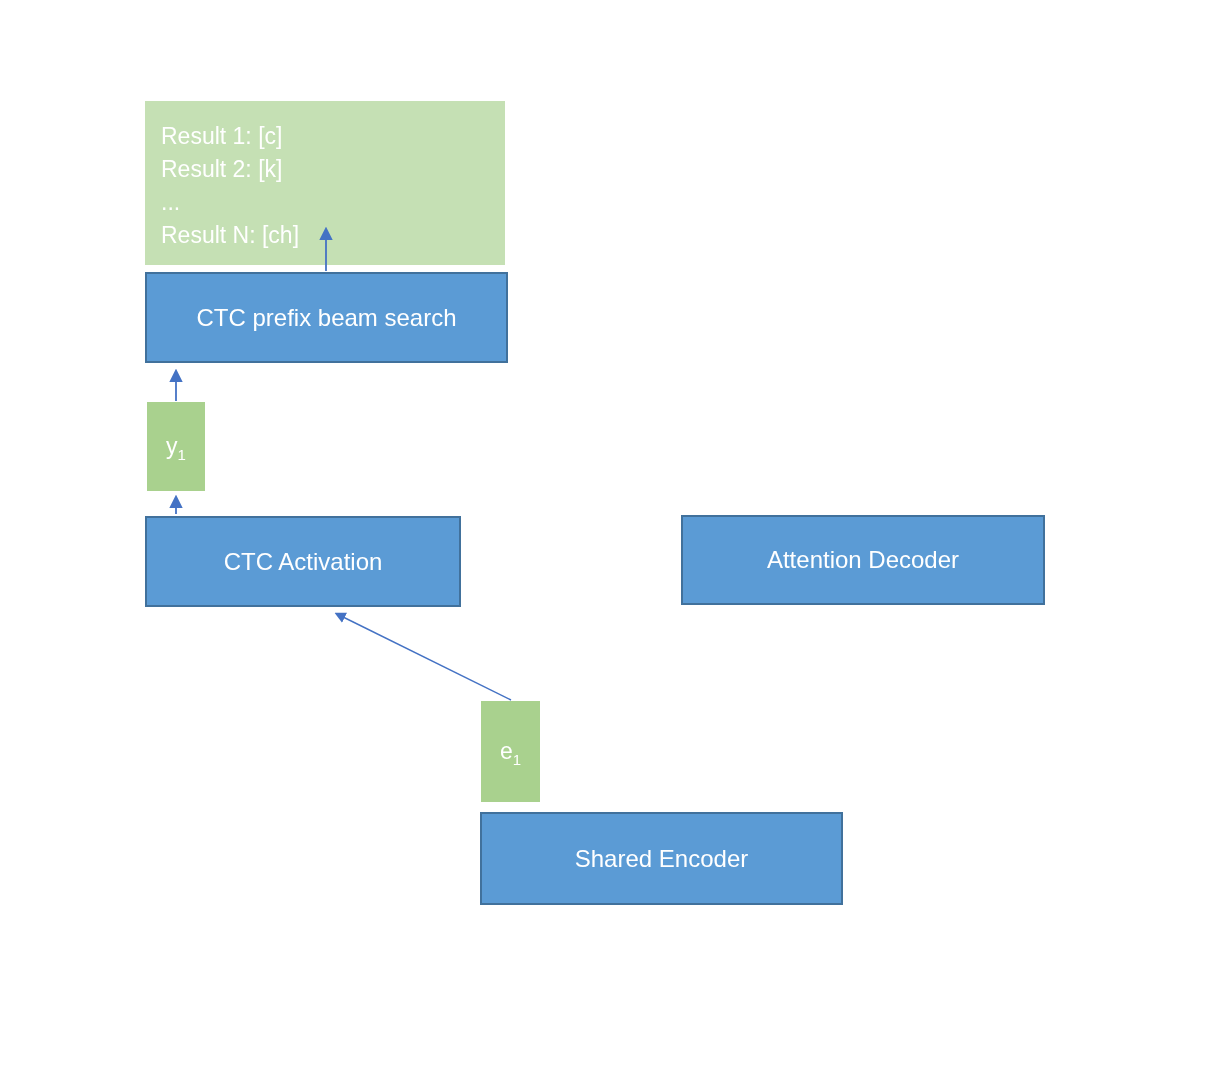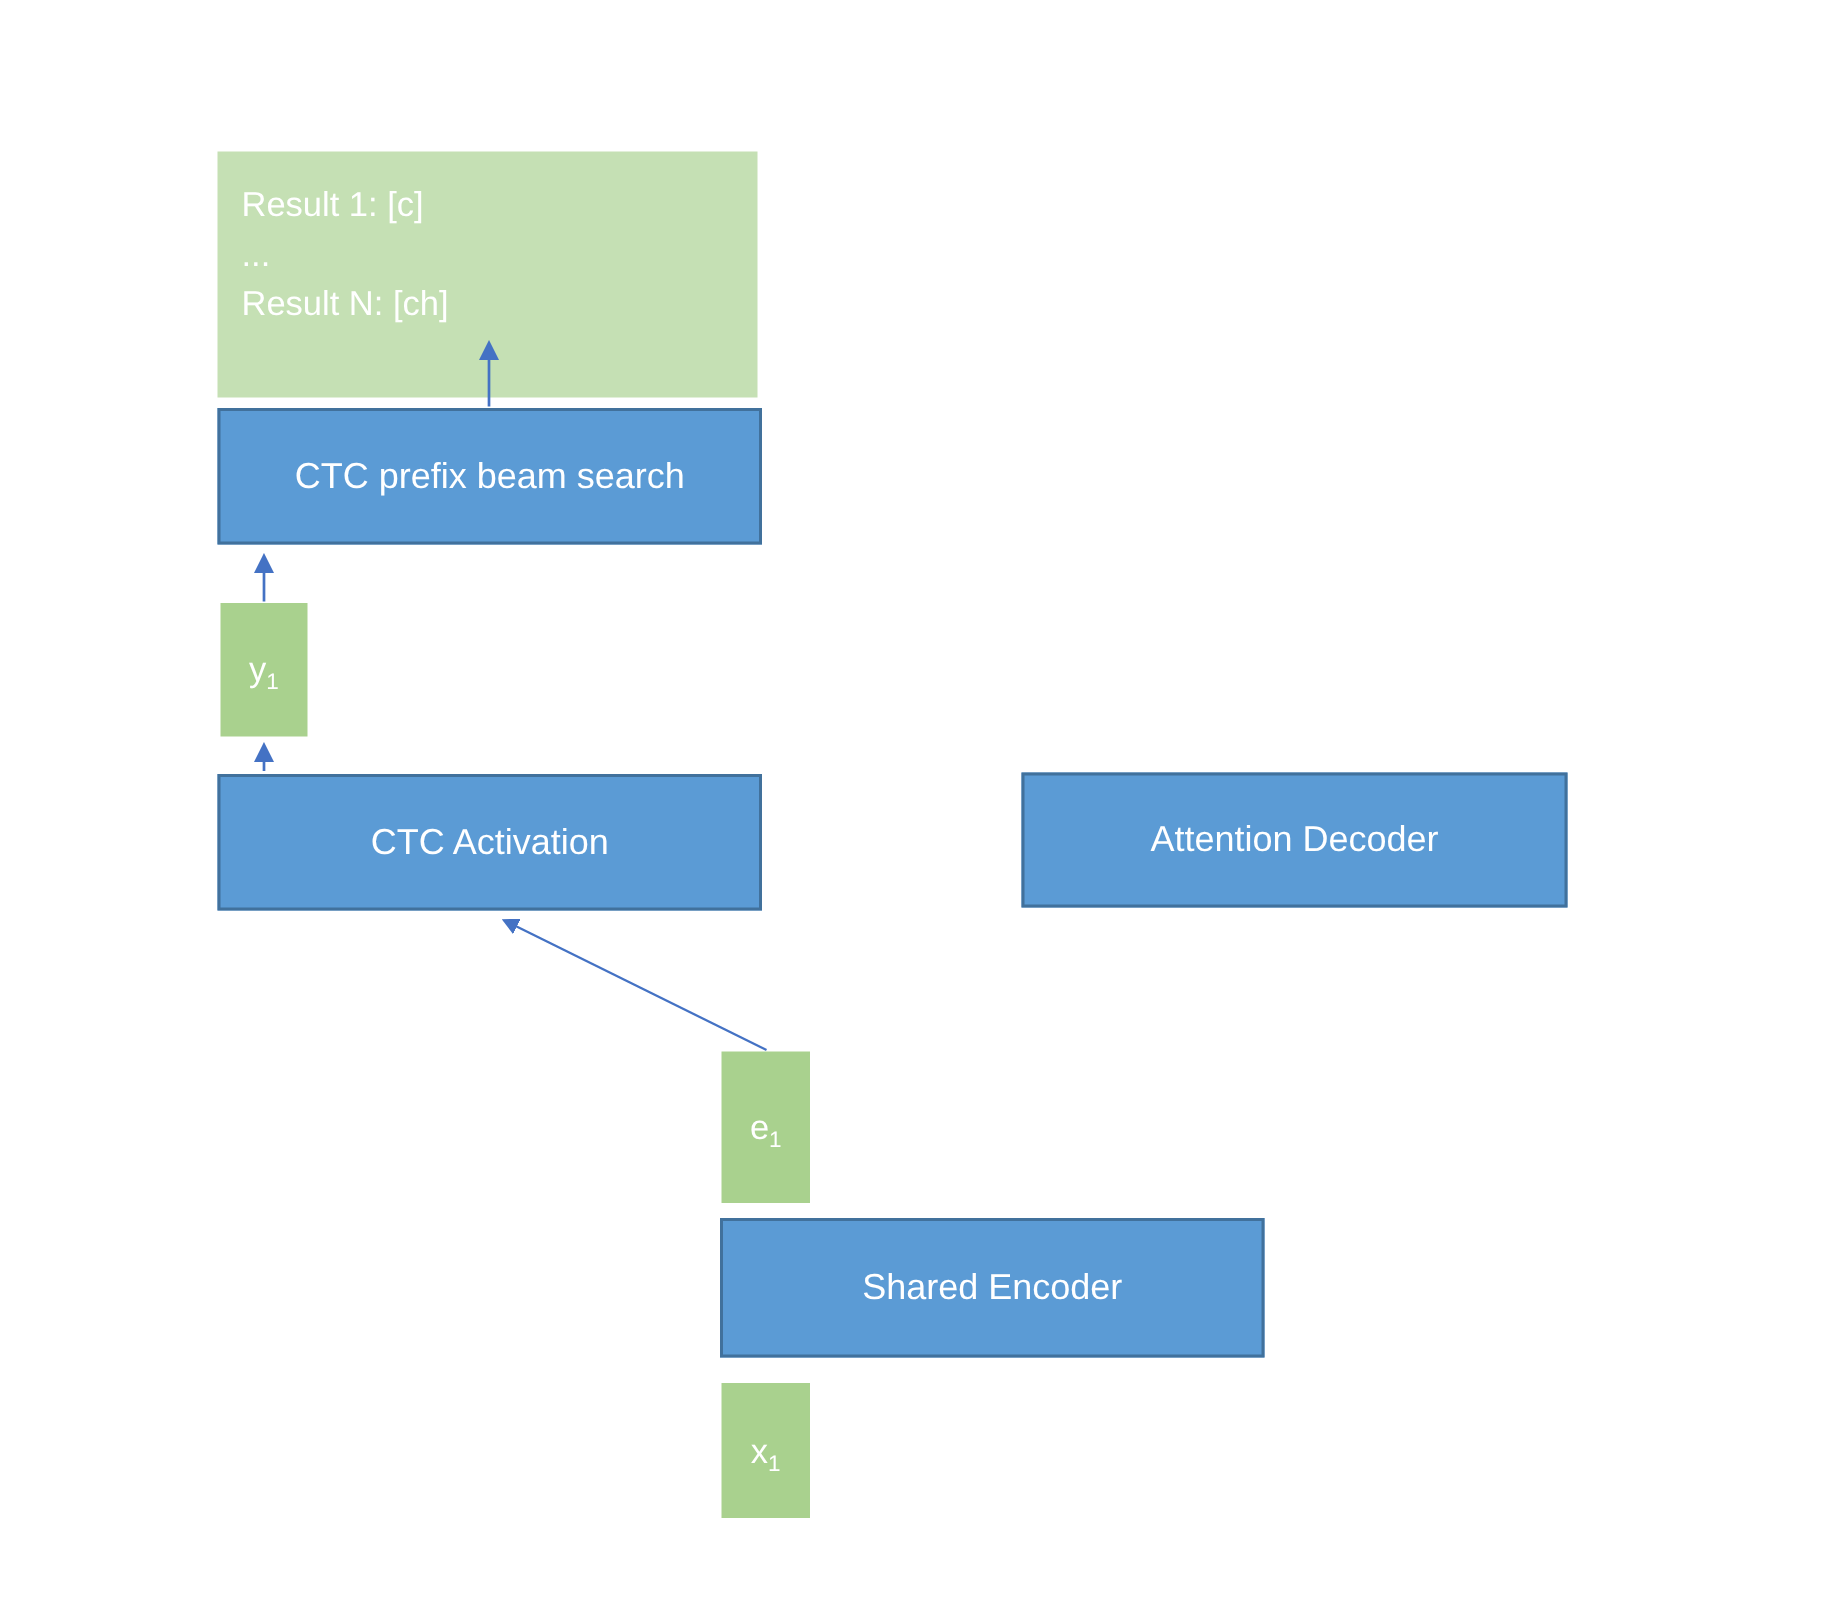--- a/index.html
+++ b/index.html
@@ -36,39 +36,40 @@
     color: #ffffff;
     font-size: 23px;
     line-height: 33px;
     padding: 19px 0 0 16px;
     display: block;
   }
   
   #results        { left:145px; top:57px;  width:360px; height:164px;margin-top:44px; }
   #beam-search    { left:145px; top:272px; width:363px; height:91px; }
   #y1             { left:147px; top:402px; width:58px;  height:89px; }
-  #ctc-activation { left:145px; top:516px; width:363px; height:91px; }
+  #ctc-activation { left:145px; top:516px; width:316px; height:91px; }
   #attn-decoder   { left:681px; top:515px; width:364px; height:90px; }
   #e1             { left:481px; top:701px; width:59px;  height:101px; }
   #shared-encoder { left:480px; top:812px; width:363px; height:93px; }
   #x1             { left:481px; top:922px; width:59px;  height:90px; }
   .arrow-layer {
     position: absolute;
     left: 0; top: 0;
     width: 1227px; height: 1080px;
     pointer-events: none;
   }
 </style>
 </head>
 <body>
 
 <div class="canvas">
 
   <div id="results" class="results-box">
     <div>Result 1: [c]</div>
+    <div>Result 2: [k]</div>
     <div>...</div>
     <div>Result N: [ch]</div>
   </div>
 
   <div id="beam-search" class="node blue-box">
     <span>CTC prefix beam search</span>
   </div>
 
   <div id="y1" class="node green-sm">
     <span><span>y</span><sub>1</sub></span>
@@ -83,23 +84,20 @@
   </div>
 
   <div id="e1" class="node green-sm">
     <span><span>e</span><sub>1</sub></span>
   </div>
 
   <div id="shared-encoder" class="node blue-box">
     <span>Shared Encoder</span>
   </div>
 
-  <div id="x1" class="node green-sm">
-    <span><span>x</span><sub>1</sub></span>
-  </div>
 
   <svg class="arrow-layer" width="1227" height="1080" viewBox="0 0 1227 1080" xmlns="http://www.w3.org/2000/svg">
     <defs>
       <marker id="arrowhead" viewBox="0 0 10 10" refX="7.5" refY="5" markerWidth="7.5" markerHeight="7.5" orient="auto-start-reverse">
         <path d="M0,0 L10,5 L0,10 z" fill="#4472c4"></path>
       </marker>
     </defs>
     <line x1="326" y1="271" x2="326" y2="230" stroke-width="1.8" marker-end="url(#arrowhead)" stroke="#4472c4"></line>
     <line x1="176" y1="401" x2="176" y2="372" stroke-width="1.8" marker-end="url(#arrowhead)" stroke="#4472c4"></line>
     <line x1="176" y1="514" x2="176" y2="498" stroke-width="1.8" marker-end="url(#arrowhead)" stroke="#4472c4"></line>

